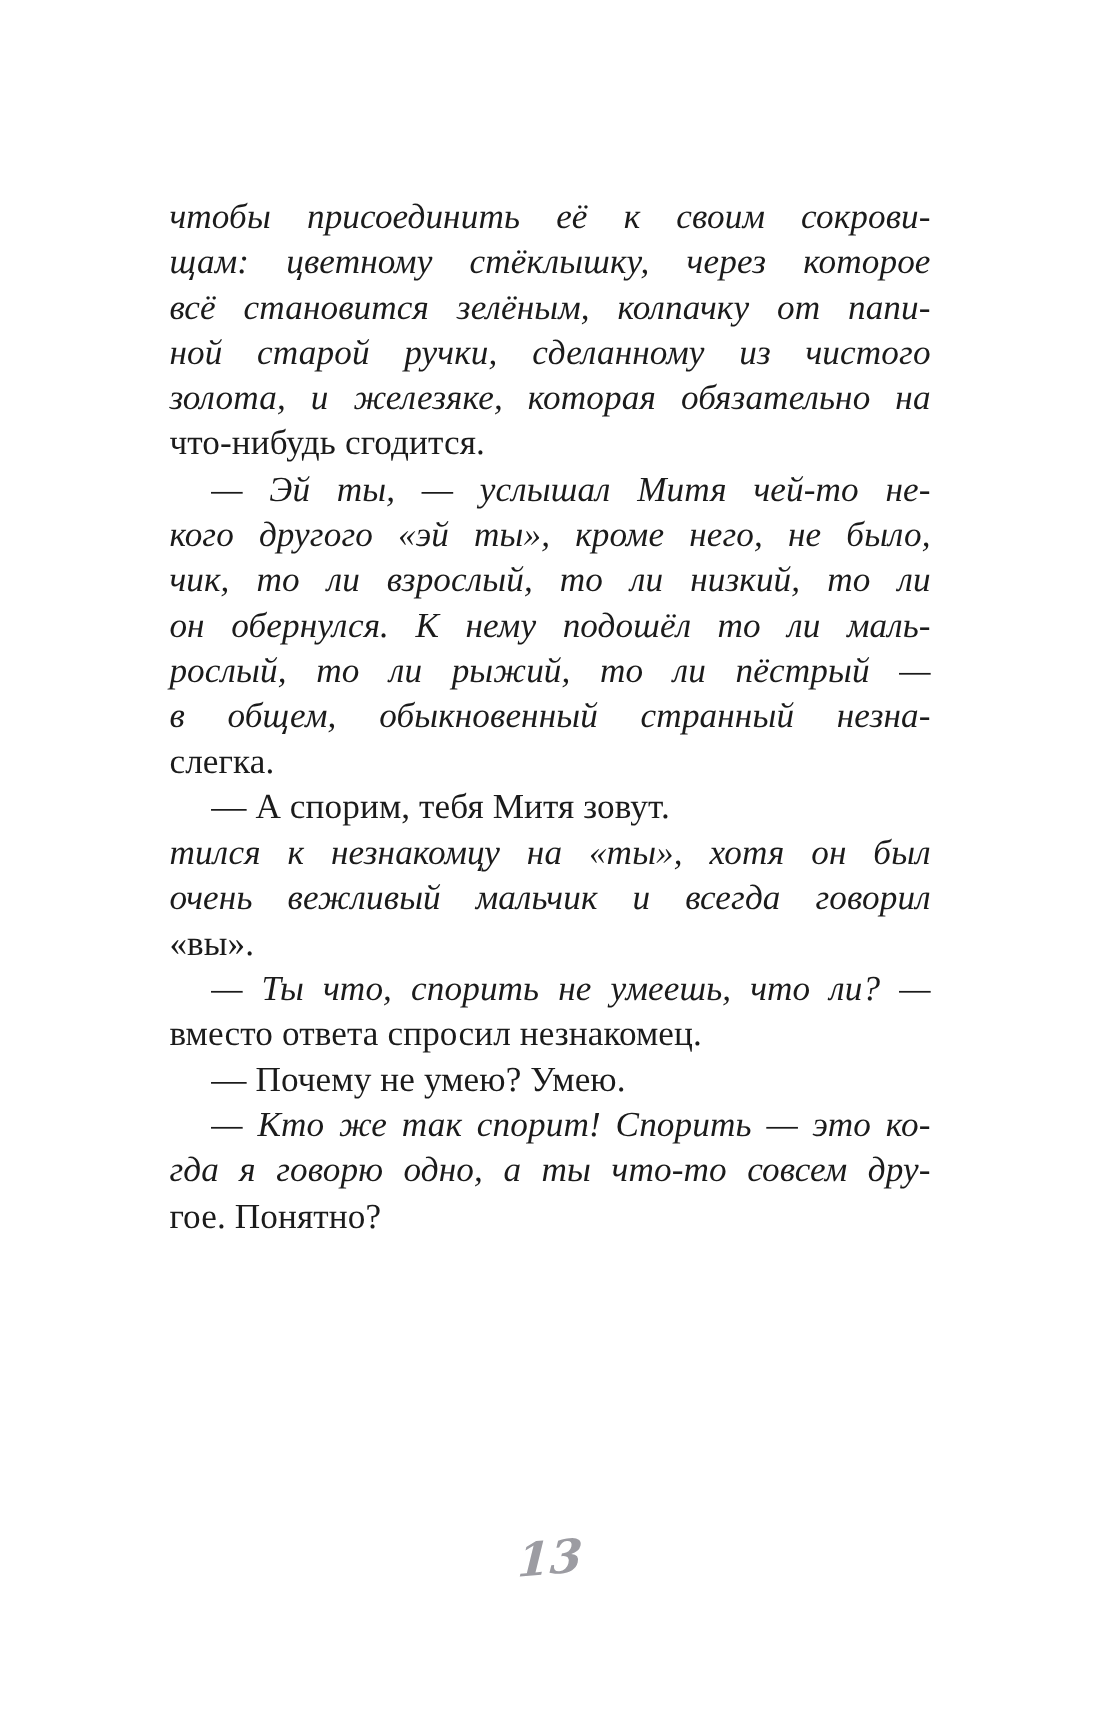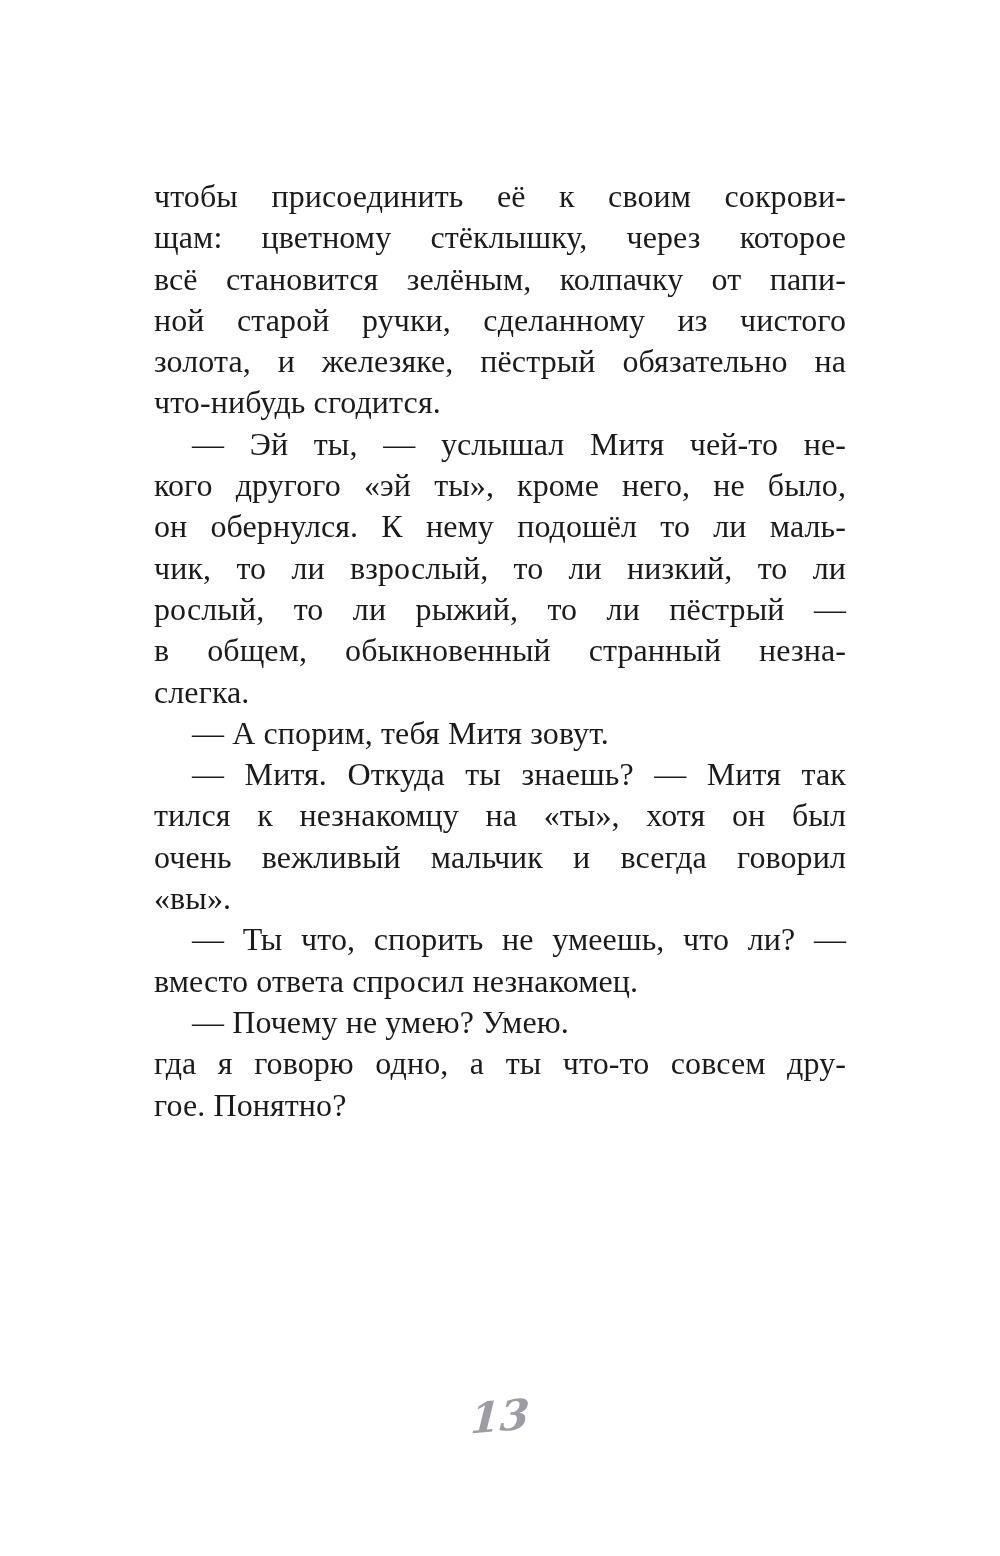--- a/index.html
+++ b/index.html
@@ -26,20 +26,21 @@
     letter-spacing: 0.1px;
   }
   .para { margin: 0; padding: 0; }
   .line {
     height: 41.3px;
     white-space: normal;
   }
   .line.just {
     text-align: justify;
     text-align-last: justify;
+    font-style: italic;
   }
   .line.last {
     text-align: left;
     text-align-last: left;
   }
   .line.indent {
     text-indent: 38px;
   }
   .page-number {
     position: absolute;
@@ -56,47 +57,47 @@
 </head>
 <body>
 
 <div class="page">
   <div class="text-block">
       <div class="para">
         <div class="line just">чтобы присоединить её к своим сокрови-</div>
         <div class="line just">щам: цветному стёклышку, через которое</div>
         <div class="line just">всё становится зелёным, колпачку от папи-</div>
         <div class="line just">ной старой ручки, сделанному из чистого</div>
-        <div class="line just">золота, и железяке, пёстрый обязательно на</div>
+        <div class="line just">золота, и железяке, которая обязательно на</div>
         <div class="line last">что-нибудь сгодится.</div>
       </div>
       <div class="para">
         <div class="line just indent">— Эй ты, — услышал Митя чей-то не-</div>
         <div class="line just">кого другого «эй ты», кроме него, не было,</div>
+        <div class="line just">чик, то ли взрослый, то ли низкий, то ли</div>
         <div class="line just">он обернулся. К нему подошёл то ли маль-</div>
-        <div class="line just">чик, то ли взрослый, то ли низкий, то ли</div>
         <div class="line just">рослый, то ли рыжий, то ли пёстрый —</div>
         <div class="line just">в общем, обыкновенный странный незна-</div>
         <div class="line last">слегка.</div>
       </div>
       <div class="para">
         <div class="line last indent">— А спорим, тебя Митя зовут.</div>
       </div>
       <div class="para">
-        <div class="line just indent">— Митя. Откуда ты знаешь? — Митя так</div>
         <div class="line just">тился к незнакомцу на «ты», хотя он был</div>
         <div class="line just">очень вежливый мальчик и всегда говорил</div>
         <div class="line last">«вы».</div>
       </div>
       <div class="para">
         <div class="line just indent">— Ты что, спорить не умеешь, что ли? —</div>
         <div class="line last">вместо ответа спросил незнакомец.</div>
       </div>
       <div class="para">
         <div class="line last indent">— Почему не умею? Умею.</div>
       </div>
       <div class="para">
+        <div class="line just indent">— Кто же так спорит! Спорить — это ко-</div>
         <div class="line just">гда я говорю одно, а ты что-то совсем дру-</div>
         <div class="line last">гое. Понятно?</div>
       </div>
     </div>
   <div class="page-number">13</div>
 </div>
 
 </body></html>

